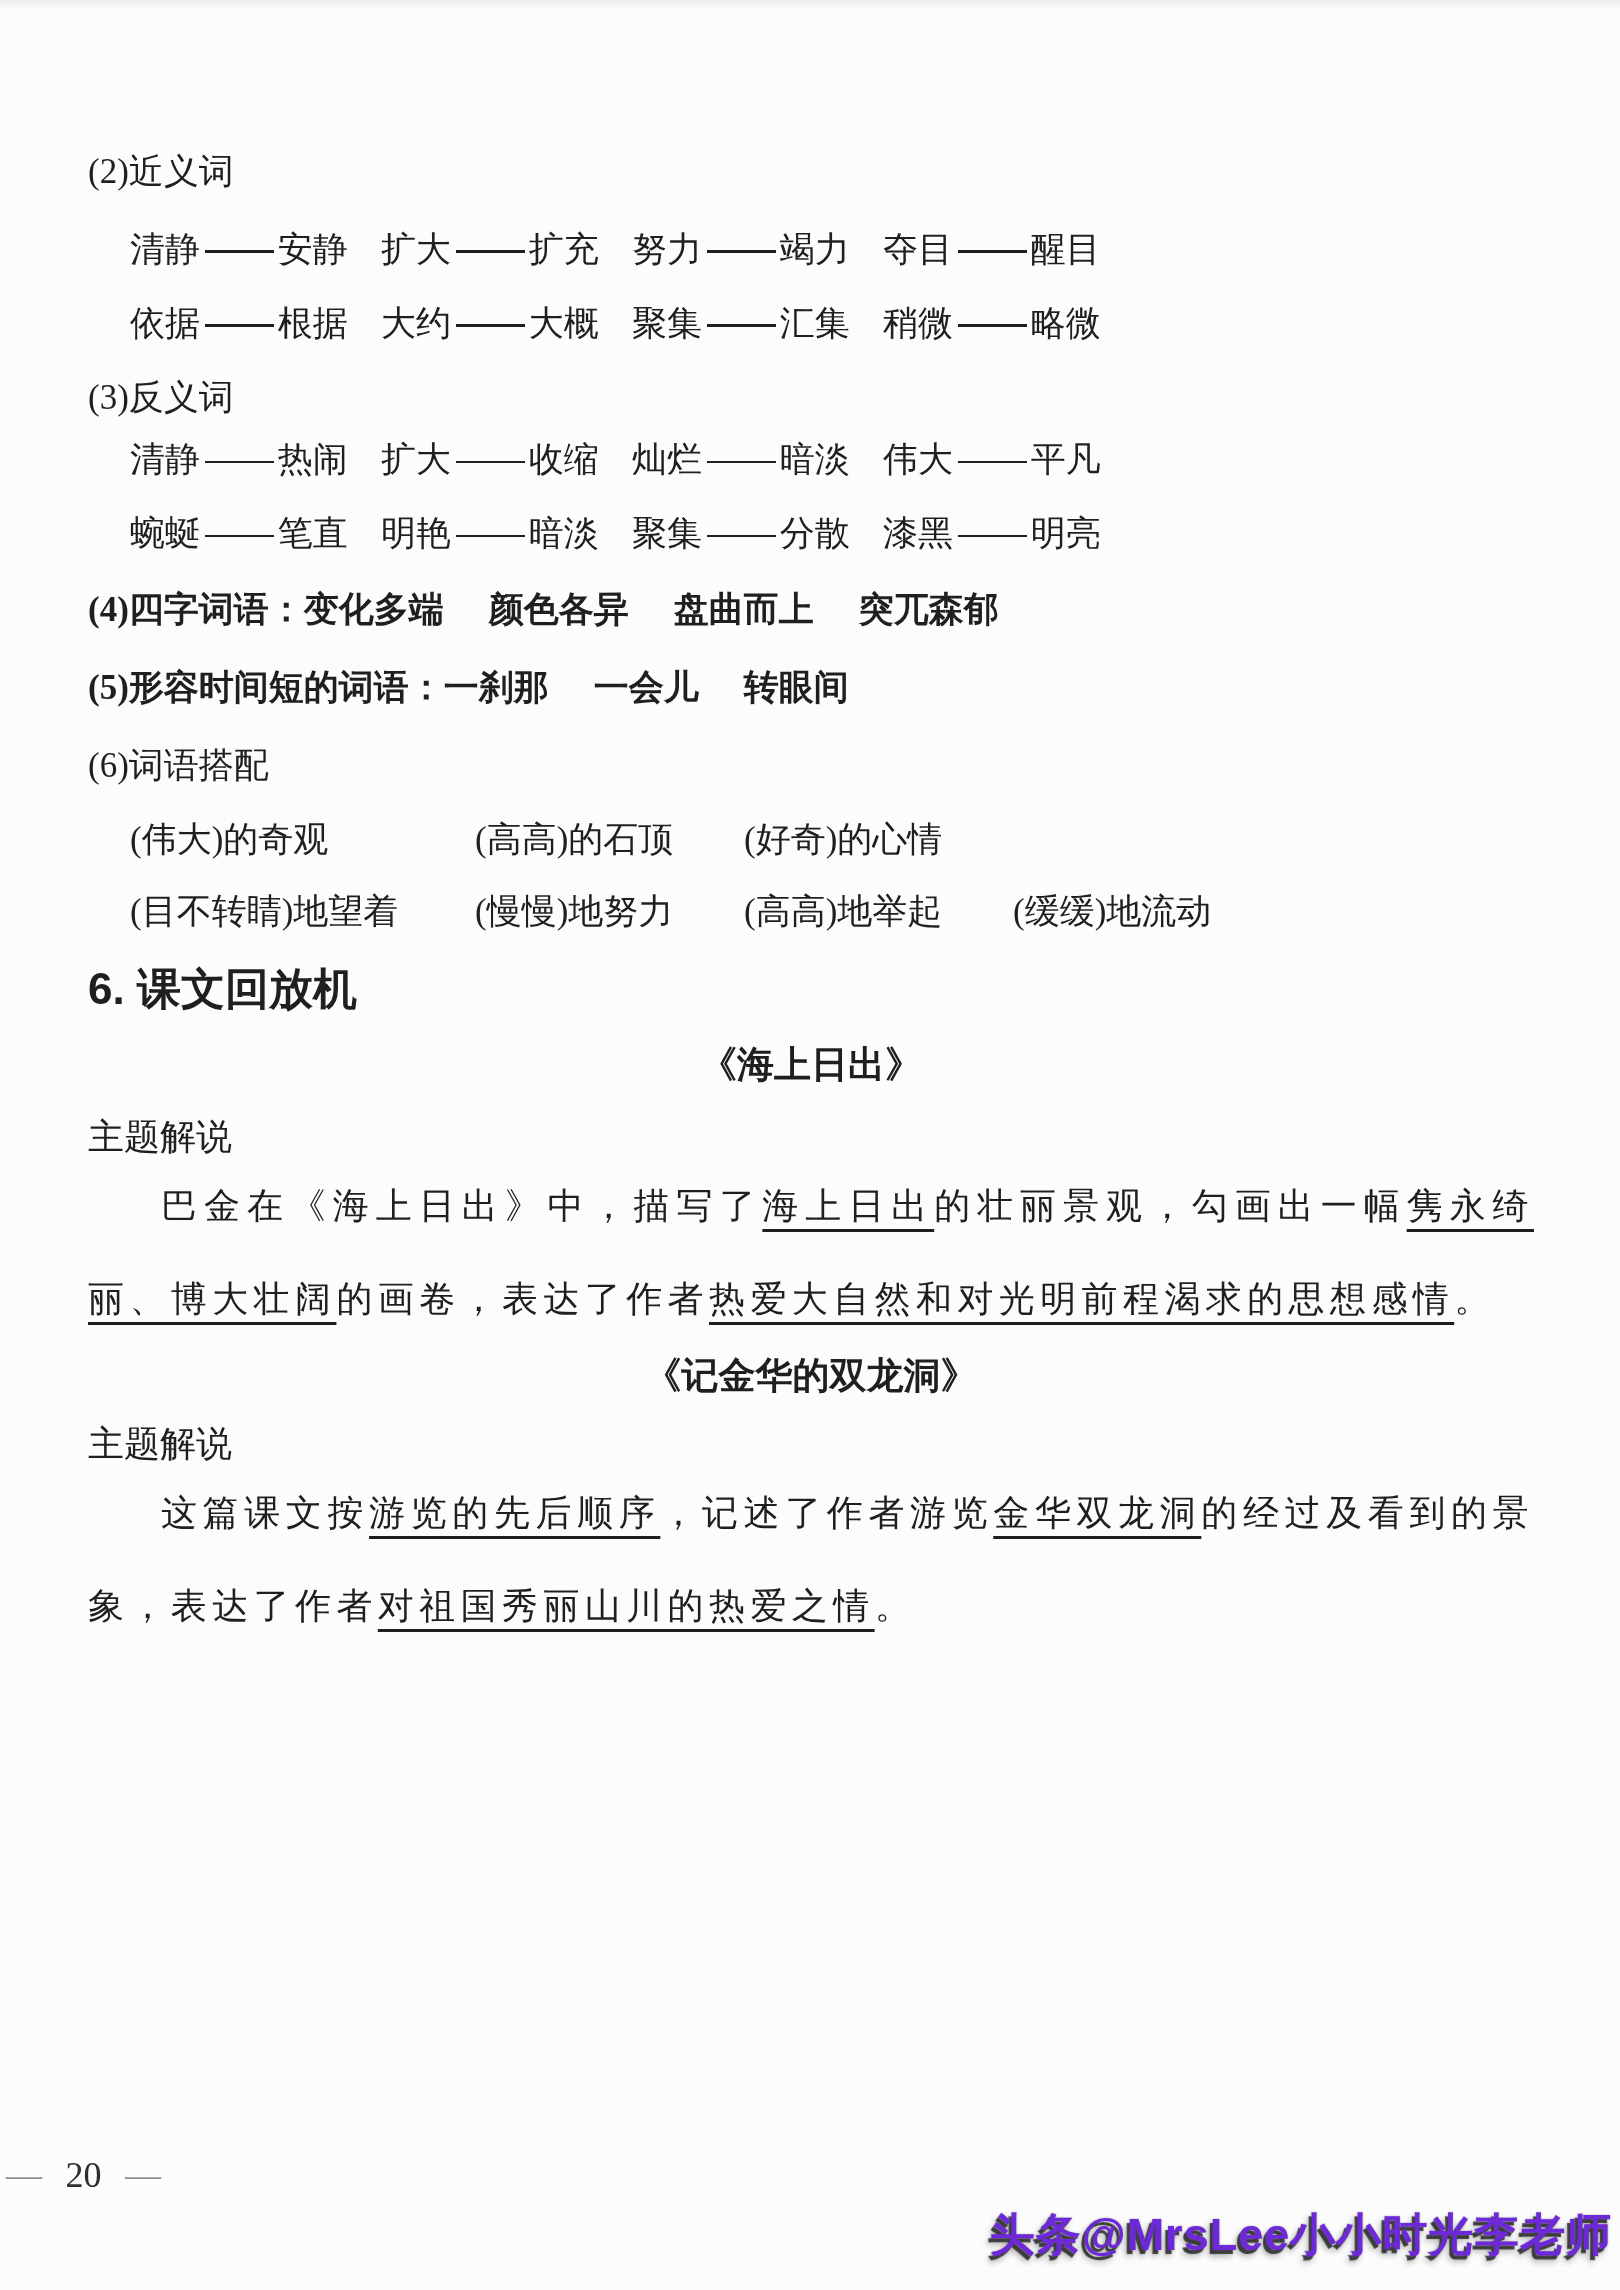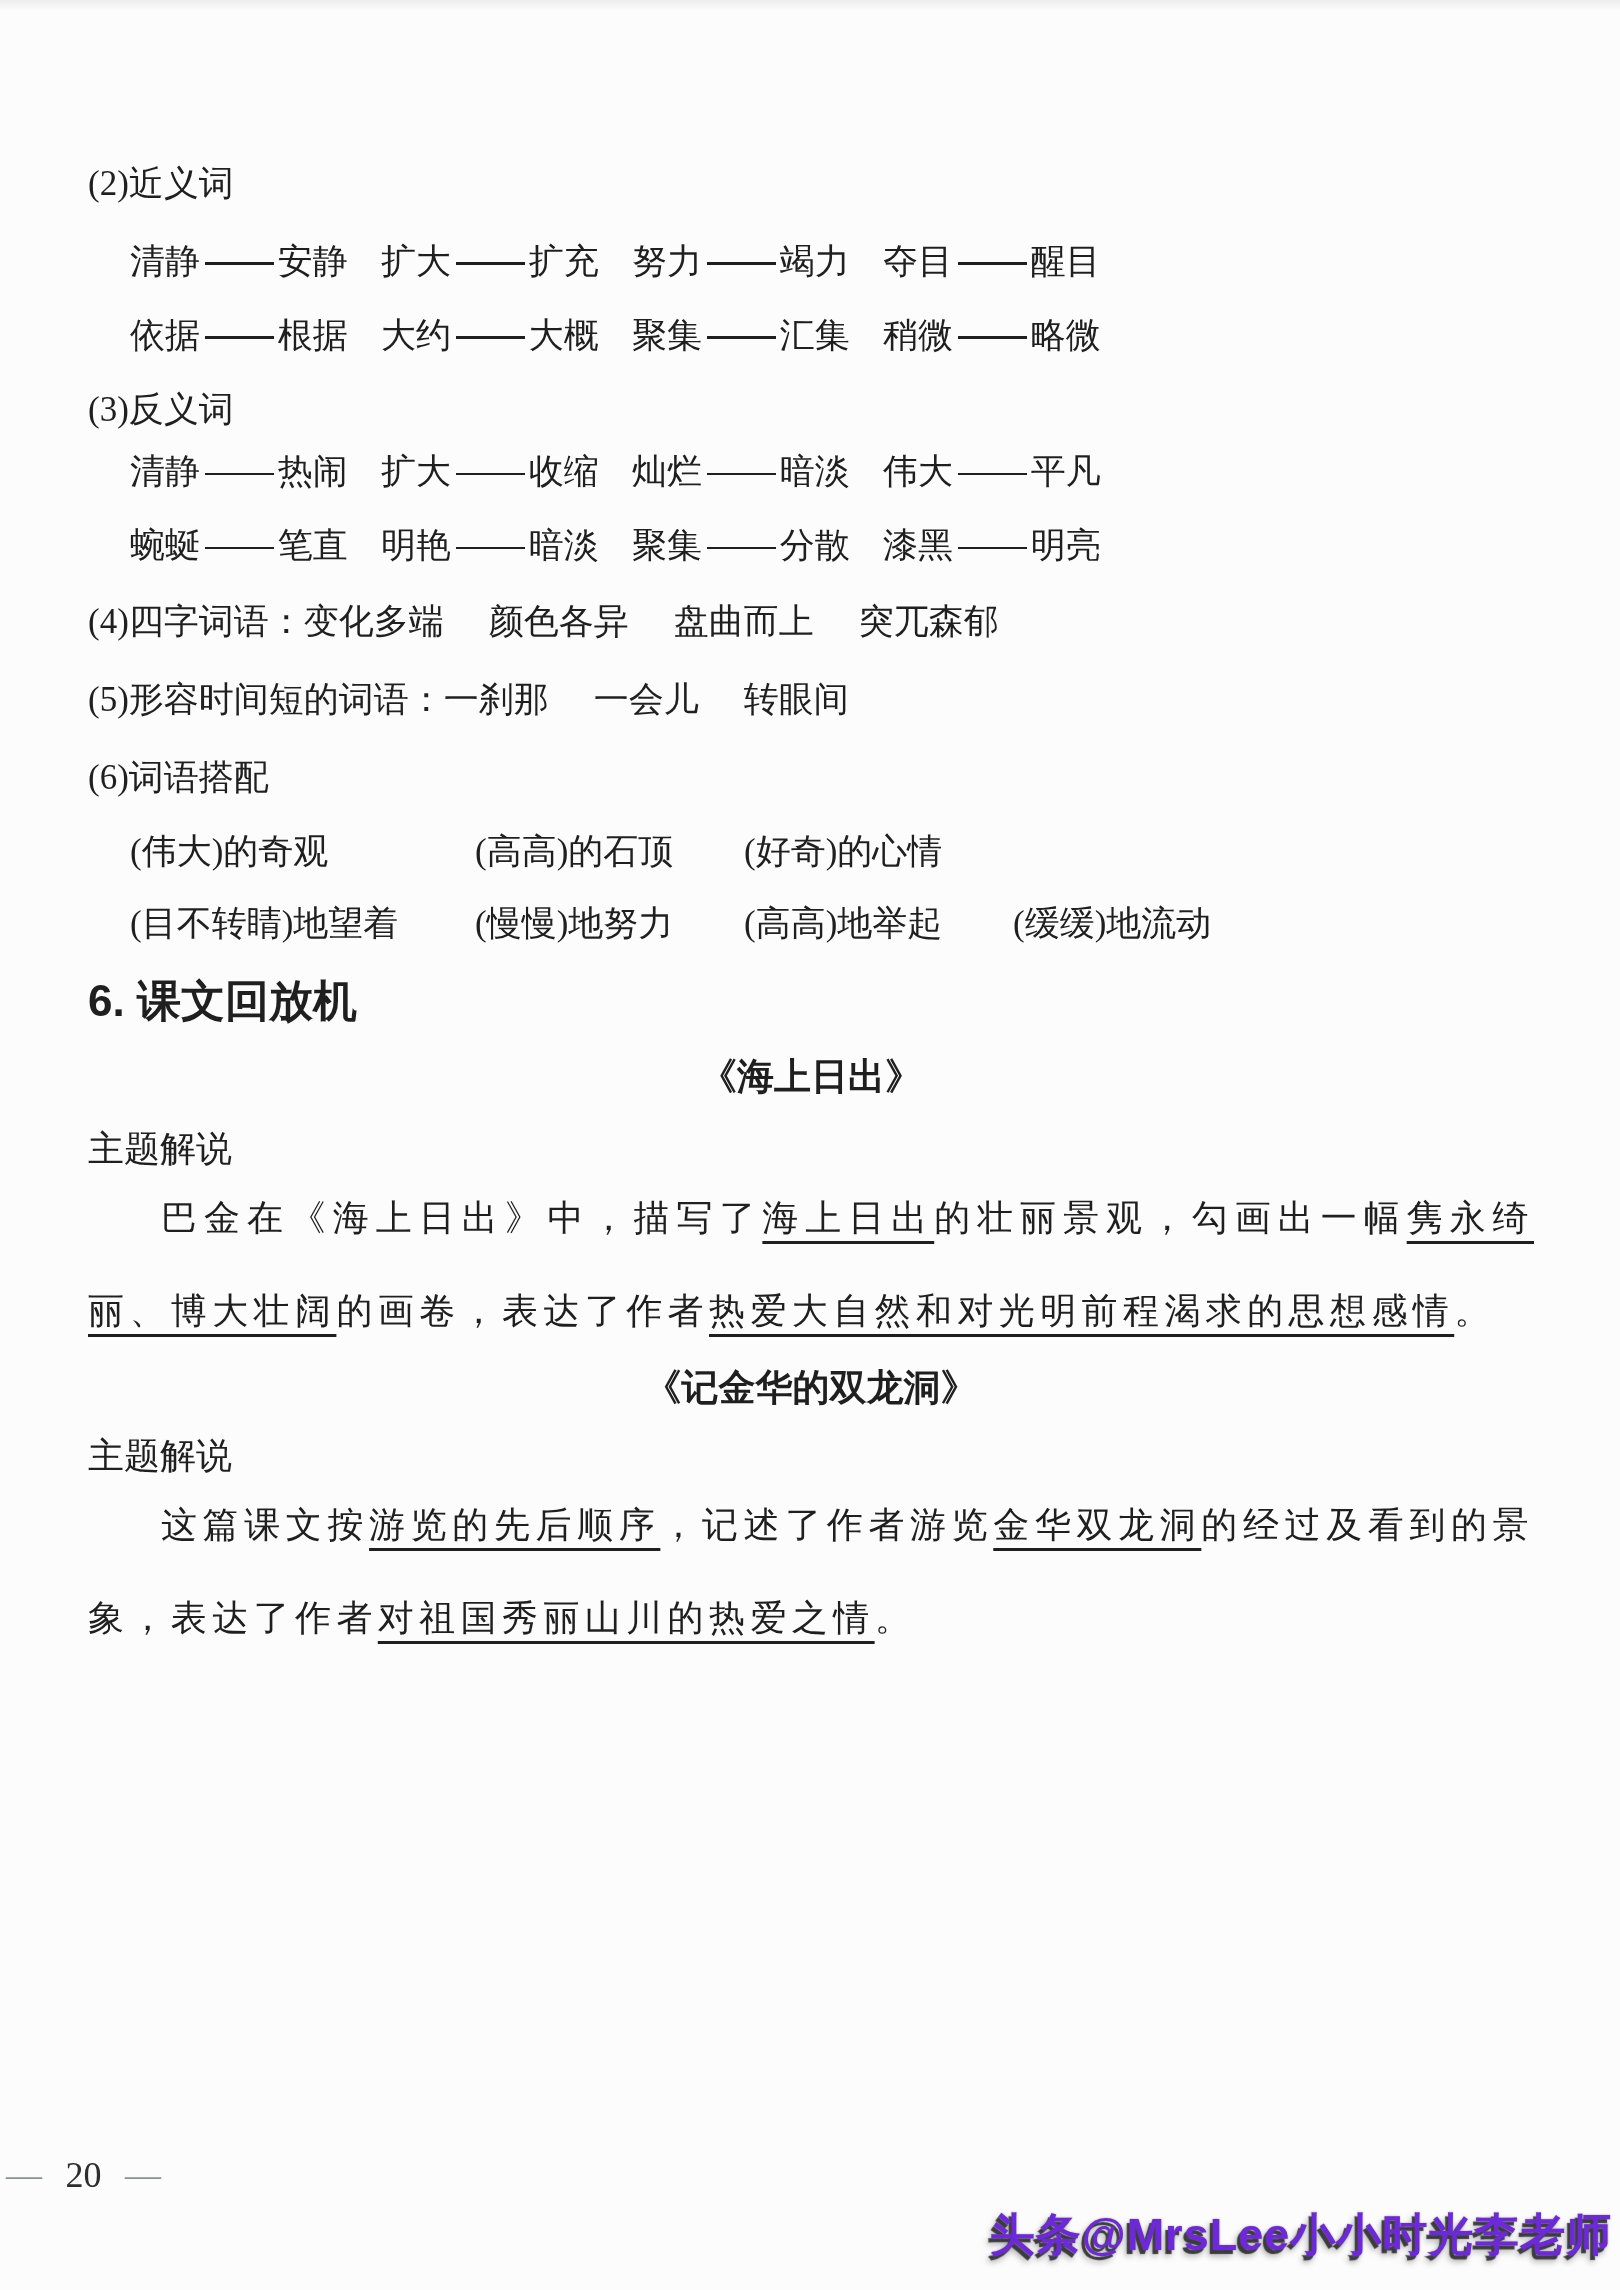--- a/index.html
+++ b/index.html
@@ -9,39 +9,39 @@
     margin:0 auto;
     background:#fcfcfc;
     font-family:"Liberation Serif","DejaVu Serif",serif;
     color:#1f1f1f;
     overflow:hidden;
   }
   .page::before{
     content:""; position:absolute; left:0; top:0; right:0; height:9.8px;
     background:linear-gradient(#ededed, rgba(255,255,255,0)); pointer-events:none;
   }
-  .content { position:absolute; left:88px; top:136px; width:1446px; }
+  .content { position:absolute; left:88px; top:124px; width:1446px; }
 
   .sec-h   { font-size:35px; line-height:45px; }
   .m-syn   { margin-top:24.5px; }
   .m-ant   { margin-top:29px; }
 
   .pair-row{
     display:grid; grid-template-columns:repeat(4,251px);
     padding-left:42px; font-size:35px; line-height:45px; white-space:nowrap;
   }
   .rA1{ margin-top:33px; } .rA2{ margin-top:29px; }
   .rB1{ margin-top:17.6px; } .rB2{ margin-top:29px; }
 
   .dash{
     display:inline-block; width:69px; height:2.9px; background:#1f1f1f;
     vertical-align:0.22em; margin:0 3.9px 0 4.9px;
   }
 
-  .line { font-size:35px; line-height:45px; white-space:nowrap; }
+  .line { font-size:35px; line-height:45px; white-space:nowrap;font-weight:bold; }
   .line .w { margin-right:45px; }
   .l4{ margin-top:31px; } .l5{ margin-top:33px; } .l6{ margin-top:33px; }
 
   .colloc-row{
     display:grid; grid-template-columns:345px 269px 269px auto;
     padding-left:42px; font-size:35px; line-height:45px; white-space:nowrap;
   }
   .rC1{ margin-top:29px; } .rC2{ margin-top:27.4px; }
 
   .recap-h{

